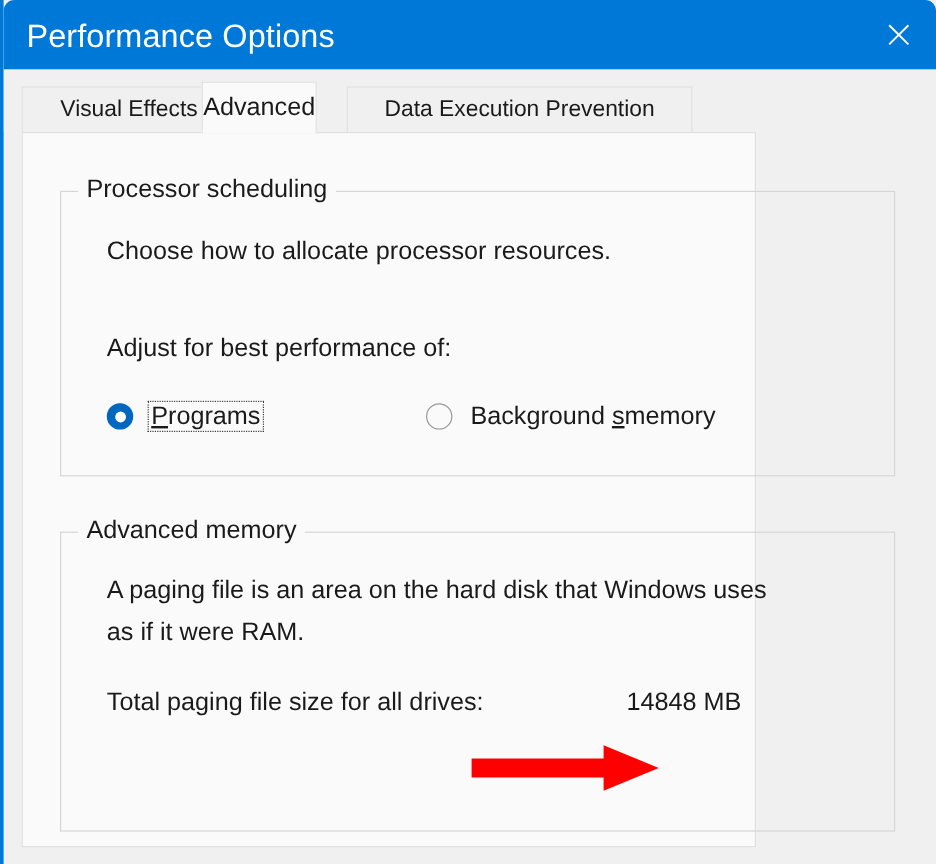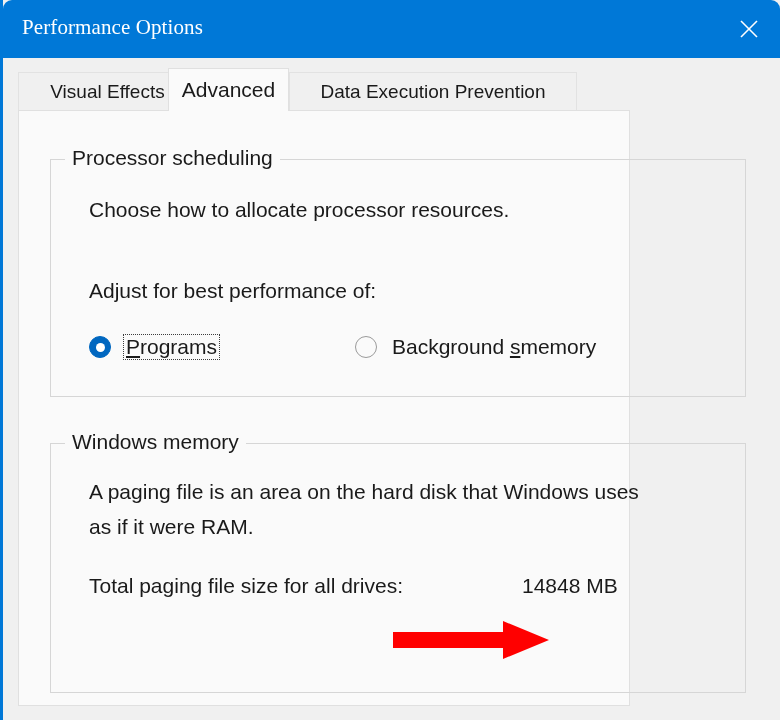--- a/index.html
+++ b/index.html
@@ -34,25 +34,24 @@
     right: 0;
     height: 58px;
     background: #0078d7;
     border-top-left-radius: 9px;
     border-top-right-radius: 9px;
   }
   .title-text {
     position: absolute;
     left: 19px;
     top: 15px;
-    font-size: 21px;
+    font-size: 27px;
     color: #ffffff;
     letter-spacing: 0.1px;
     white-space: nowrap;
-    font-family: Liberation Serif, serif;
   }
   .close-btn {
     position: absolute;
     right: 0px;
     top: 0px;
     width: 62px;
     height: 58px;
     display: flex;
     align-items: center;
     justify-content: center;
@@ -88,21 +87,21 @@
   .tab.selected {
     top: 10px;
     height: 43px;
     background: #fafafa;
     border: 1px solid #e0e0e0;
     border-bottom: none;
     font-size: 21px;
     z-index: 3;
   }
   .tab-visual   { left: 15px;  width: 179px; }
-  .tab-advanced { left: 165px; width: 121px; }
+  .tab-advanced { left: 165px; width: 96px; }
   .tab-dep      { left: 286px; width: 288px; }
 
   
   .tabpanel {
     position: absolute;
     left: 15px;
     top: 110px;
     width: 612px;
     height: 596px;
     background: #fafafa;
@@ -248,21 +247,21 @@
         <span class="radio-label focused"><span class="accel">P</span><span>rograms</span></span>
       </div>
 
       <div class="radio-row" style="left:304px; top:174px;">
         <span class="radio-outer unchecked"></span>
         <span class="radio-label"><span>Background </span><span class="accel">s</span><span>memory</span></span>
       </div>
     </div>
 
     <div class="groupbox group-vm">
-      <div class="group-legend">Windows memory</div>
+      <div class="group-legend">Advanced memory</div>
 
       <div class="body-text" style="left:38px; top:36px;">A paging file is an area on the hard disk that Windows uses</div>
 
       <div class="body-text" style="left:38px; top:71px;">as if it were RAM.</div>
 
       <div class="body-text" style="left:38px; top:130px;">Total paging file size for all drives:</div>
 
       <div class="value-text" style="left:471px; top:130px;">14848 MB</div>
 
     </div>

